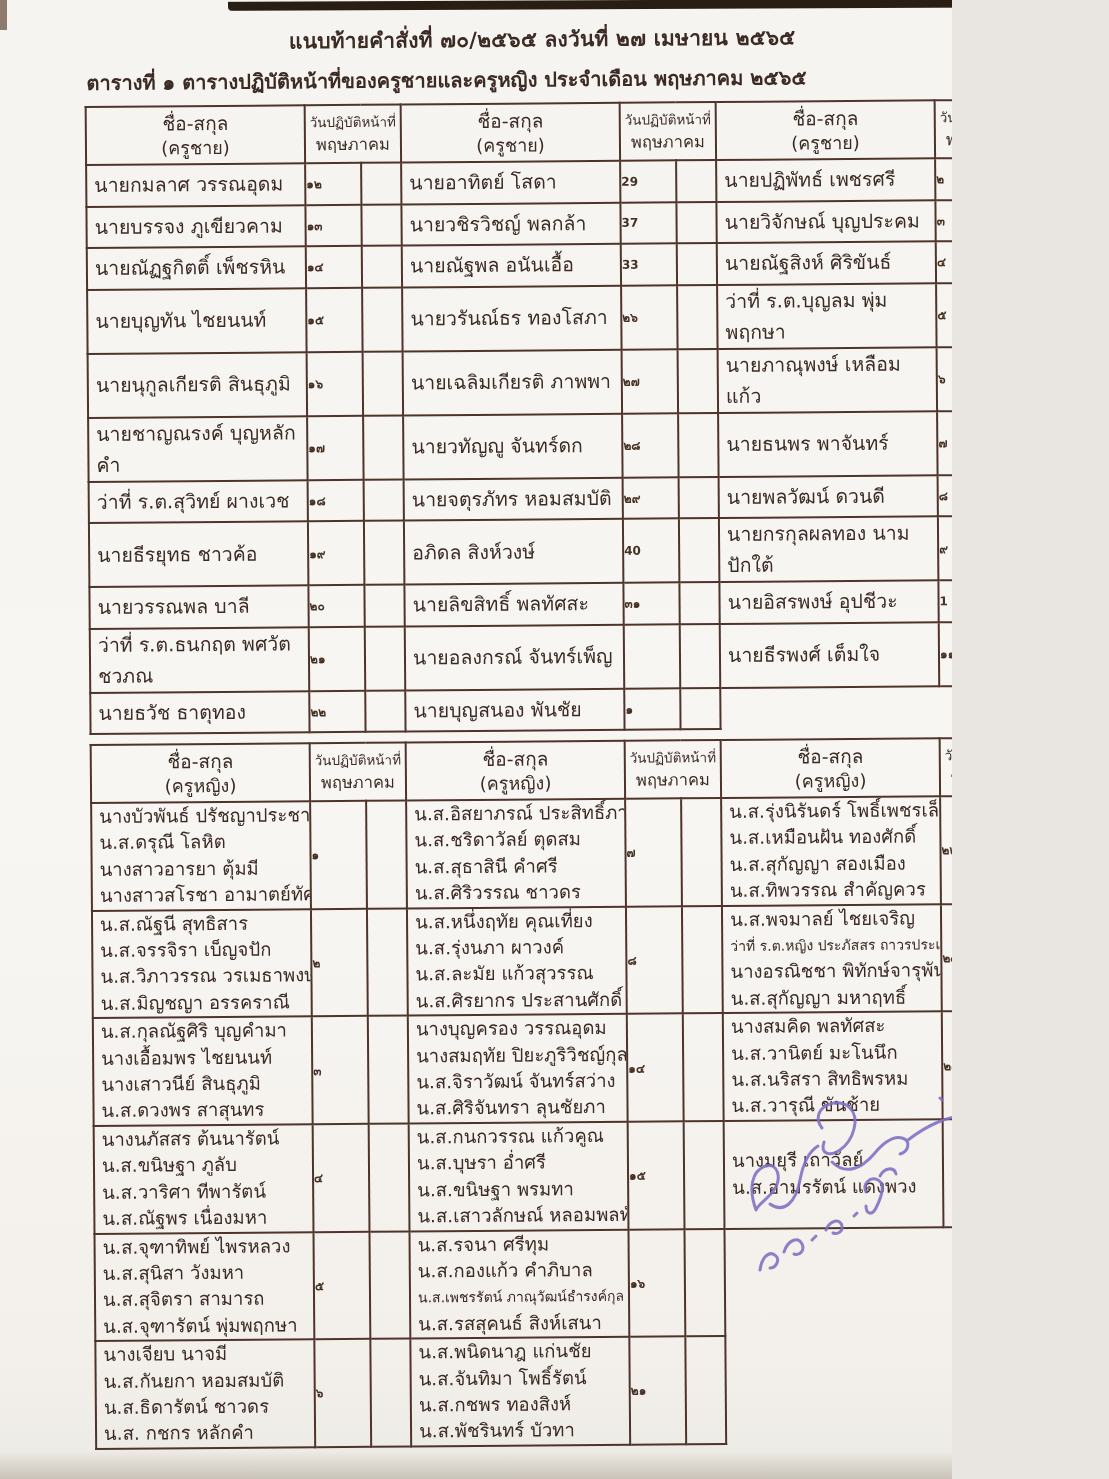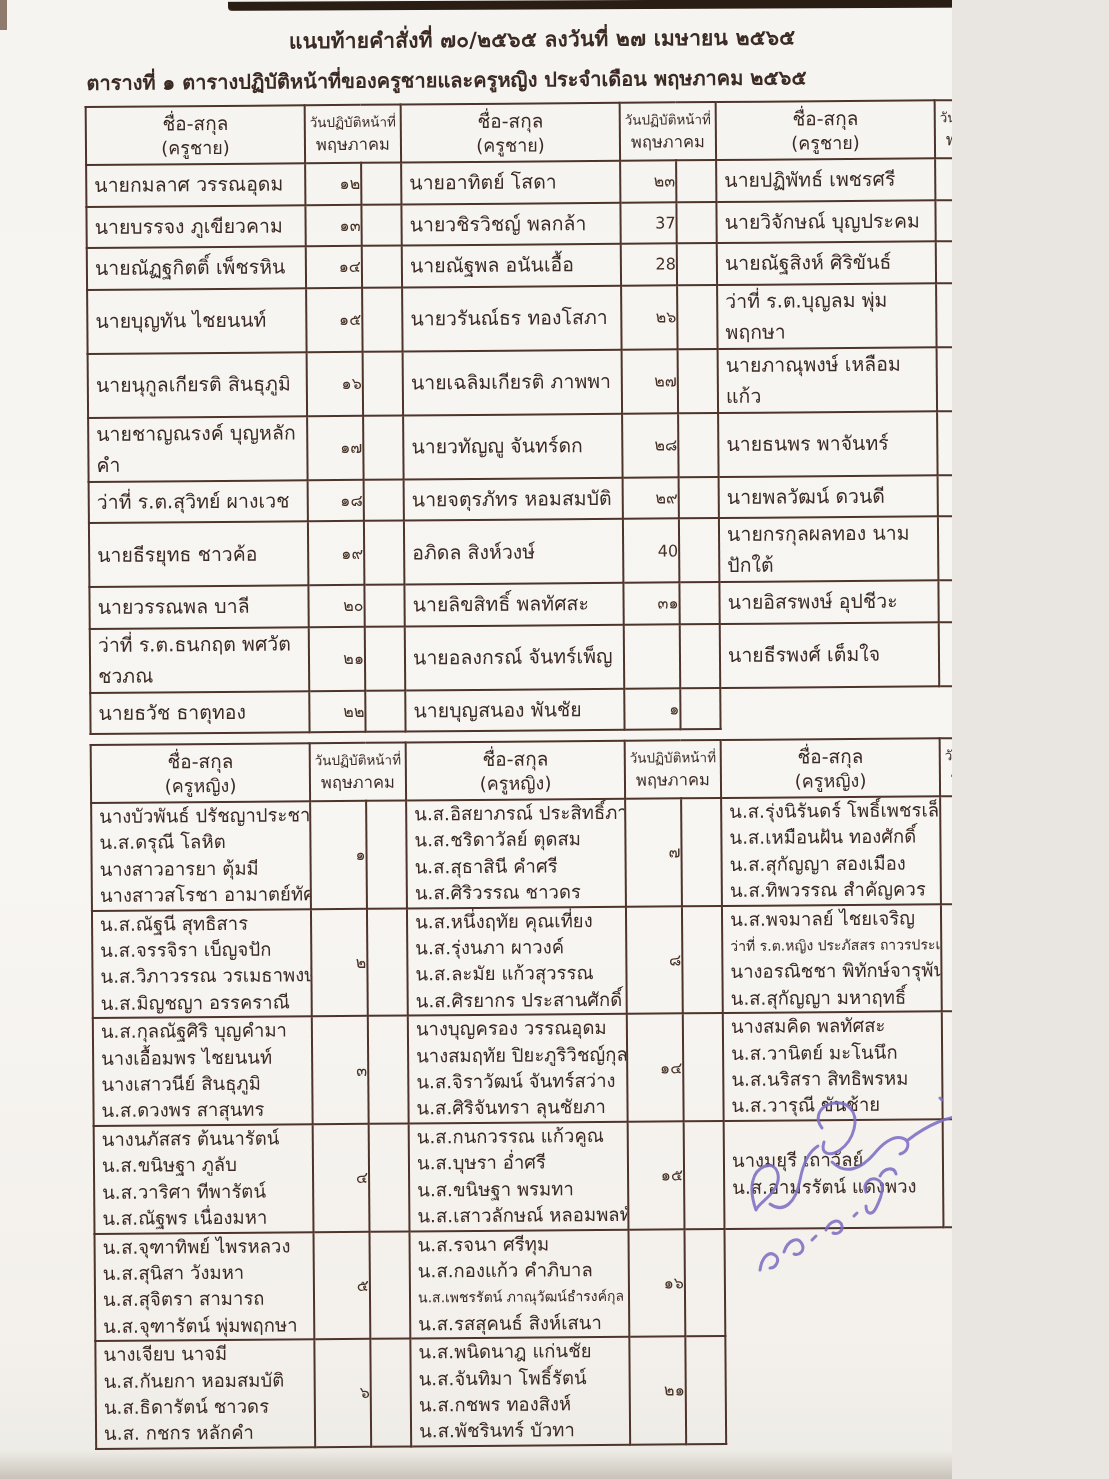--- a/index.html
+++ b/index.html
@@ -48,21 +48,21 @@
   }
   .duty-table thead th{height:56px;text-align:center;font-weight:normal;}
   .h-name1{font-size:19px;line-height:25px;}
   .h-name2{font-size:18px;line-height:24px;}
   .h-date1{font-size:13.5px;line-height:22px;}
   .h-date2{font-size:16.5px;line-height:24px;}
   table.male tbody tr{height:41.5px;}
   table.female tbody tr{height:107px;}
   td.name{padding:0 4px 0 7px;font-size:19.5px;}
   table.female td.name{font-size:18.5px;}
-  td.num{text-align:right;font-size:16px;font-weight:normal;color:#463125;}
+  td.num{text-align:left;font-size:12px;font-weight:bold;color:#463125;}
   td.ghost{border:none;background:transparent;}
   .fline{line-height:26.4px;white-space:nowrap;}
   .fline.small{font-size:14px;}
   .signature{
     position:absolute;left:712px;top:1092px;width:310px;height:200px;
     pointer-events:none;
   }
 </style>
 </head>
 <body>
@@ -115,21 +115,21 @@
               <div class="h-date2">พฤษภาคม</div>
             </th>
           </tr>
         </thead>
       <tbody id="male-body">
           <tr>
             <td class="name">นายกมลาศ วรรณอุดม</td>
             <td class="num">๑๒</td>
             <td class="numb"></td>
             <td class="name">นายอาทิตย์ โสดา</td>
-            <td class="num">๒๓</td>
+            <td class="num">29</td>
             <td class="numb"></td>
             <td class="name">นายปฏิพัทธ์  เพชรศรี</td>
             <td class="num">๒</td>
             <td class="numb"></td>
           </tr>
           <tr>
             <td class="name">นายบรรจง ภูเขียวคาม</td>
             <td class="num">๑๓</td>
             <td class="numb"></td>
             <td class="name">นายวชิรวิชญ์  พลกล้า</td>
@@ -137,21 +137,21 @@
             <td class="numb"></td>
             <td class="name">นายวิจักษณ์  บุญประคม</td>
             <td class="num">๓</td>
             <td class="numb"></td>
           </tr>
           <tr>
             <td class="name">นายณัฏฐกิตติ์  เพ็ชรหิน</td>
             <td class="num">๑๔</td>
             <td class="numb"></td>
             <td class="name">นายณัฐพล  อนันเอื้อ</td>
-            <td class="num">28</td>
+            <td class="num">33</td>
             <td class="numb"></td>
             <td class="name">นายณัฐสิงห์  ศิริขันธ์</td>
             <td class="num">๔</td>
             <td class="numb"></td>
           </tr>
           <tr>
             <td class="name">นายบุญทัน  ไชยนนท์</td>
             <td class="num">๑๕</td>
             <td class="numb"></td>
             <td class="name">นายวรันณ์ธร  ทองโสภา</td>

